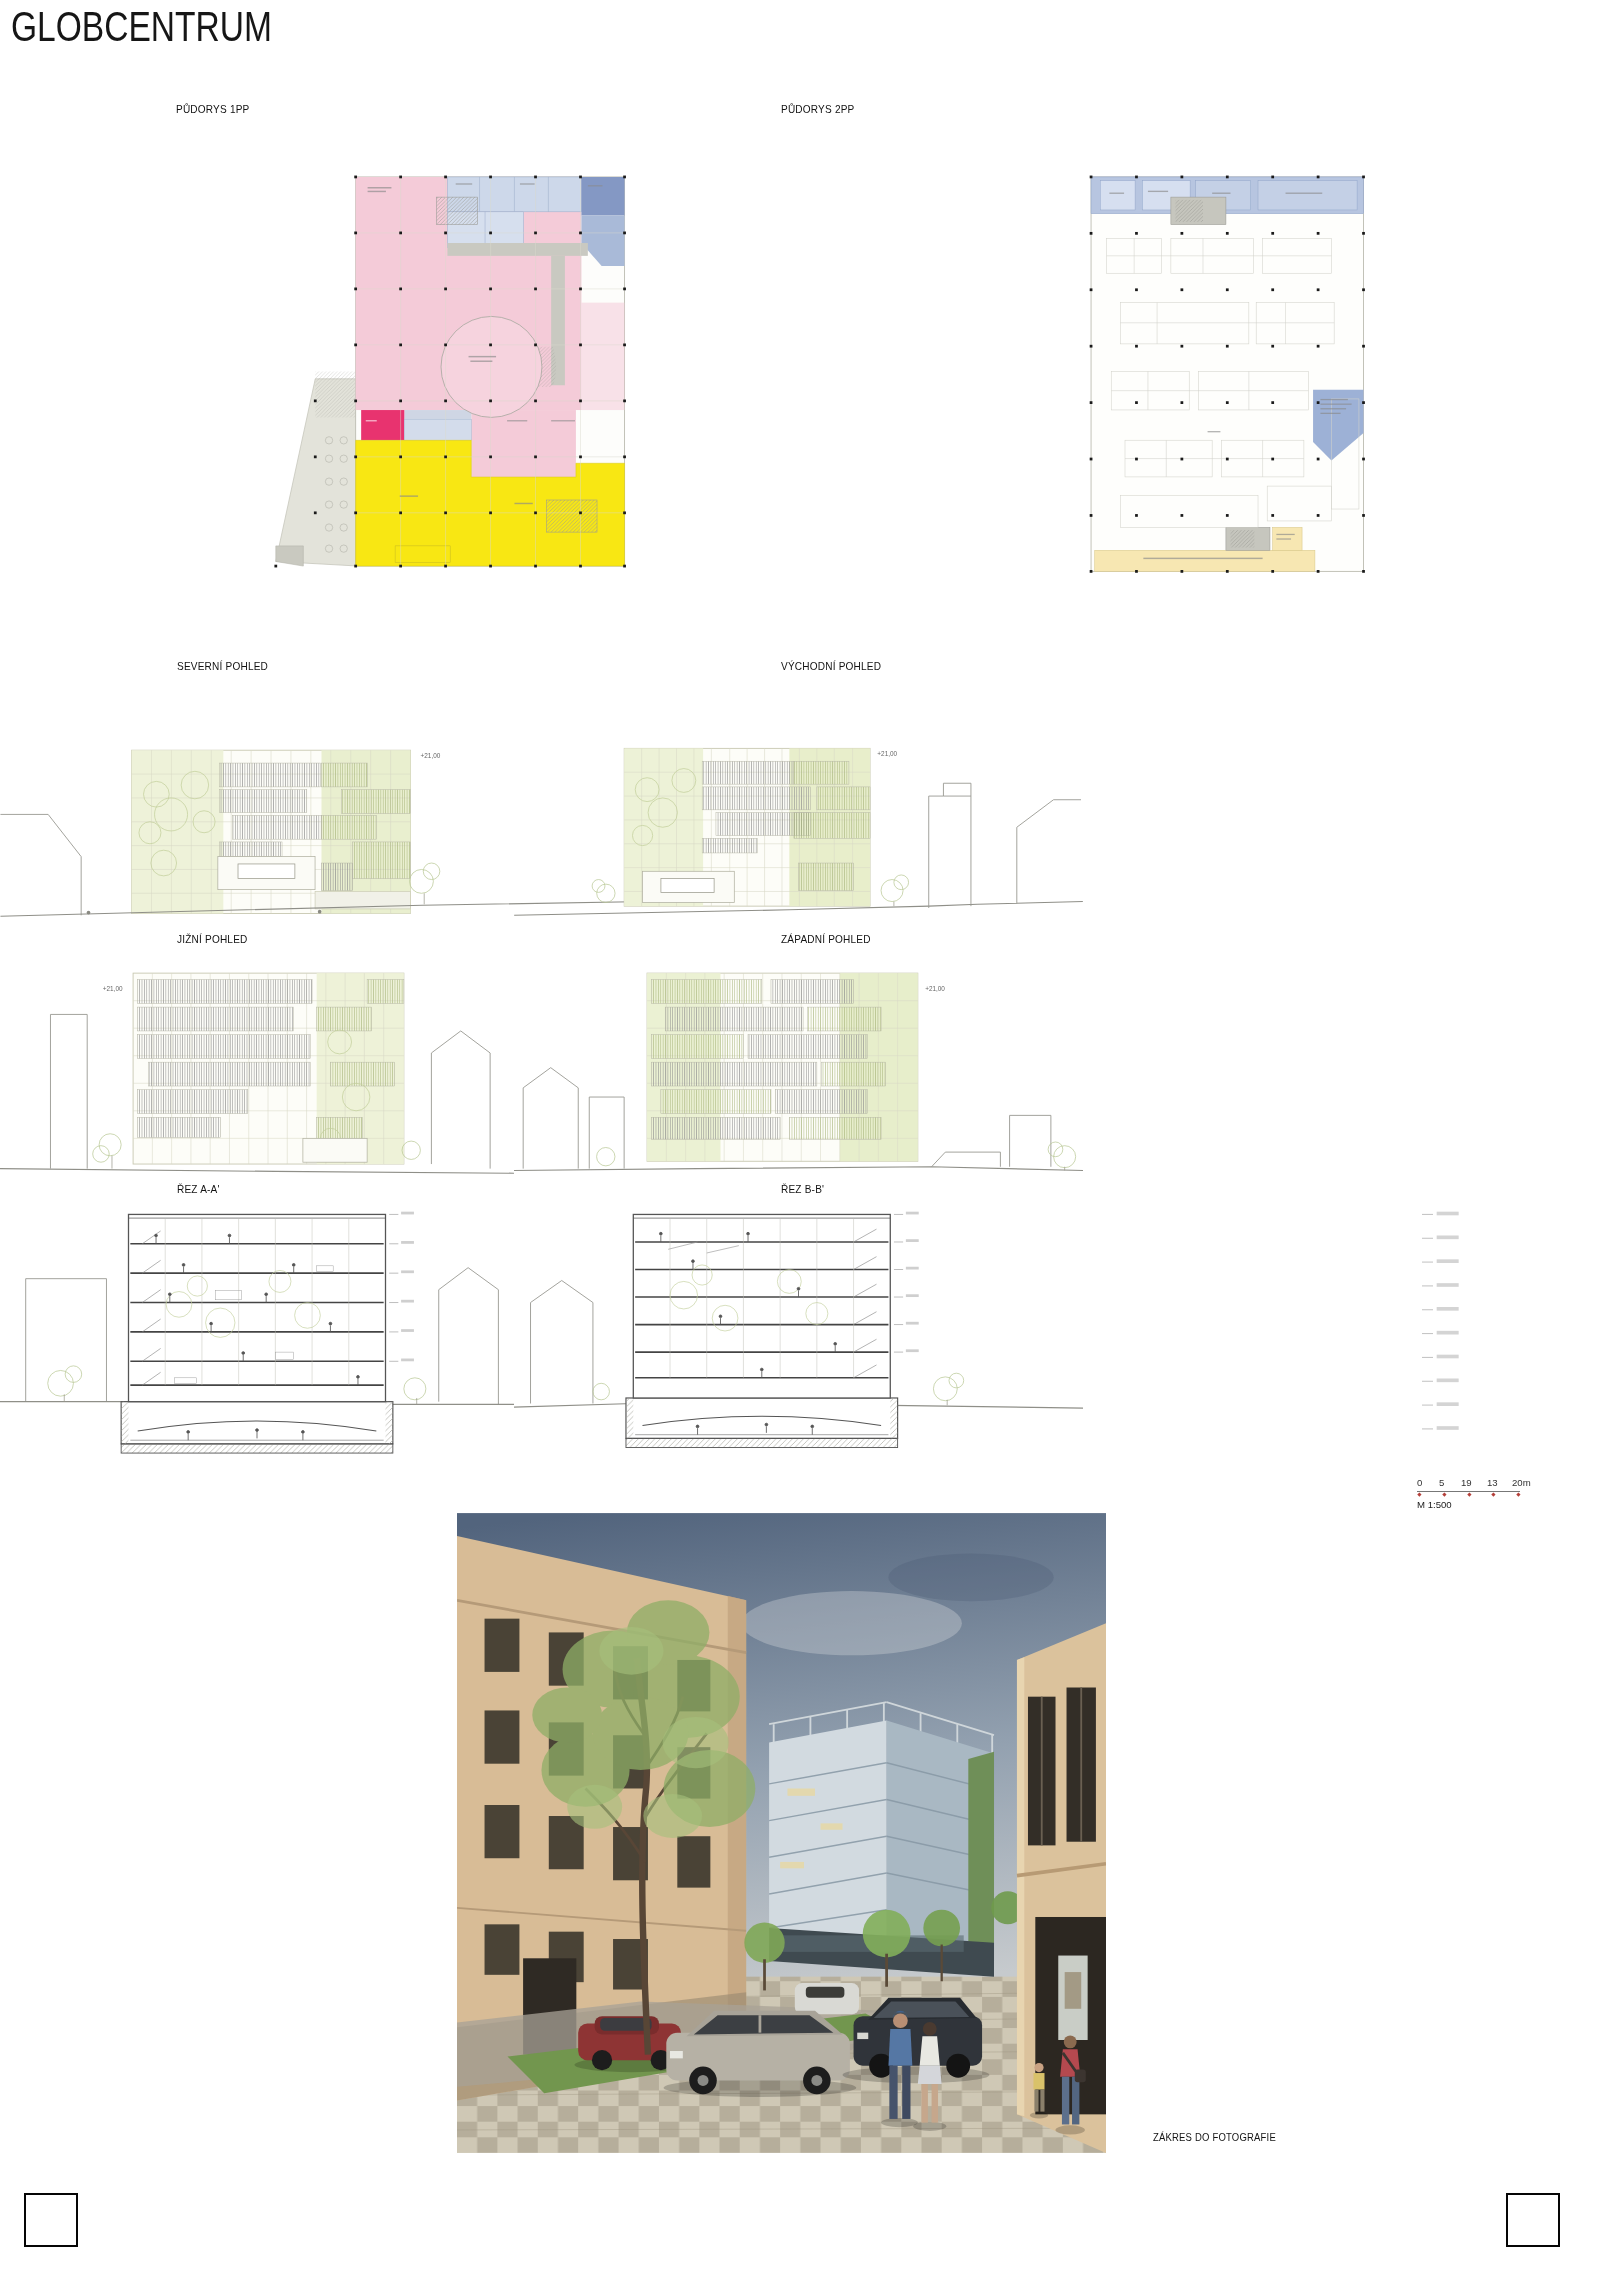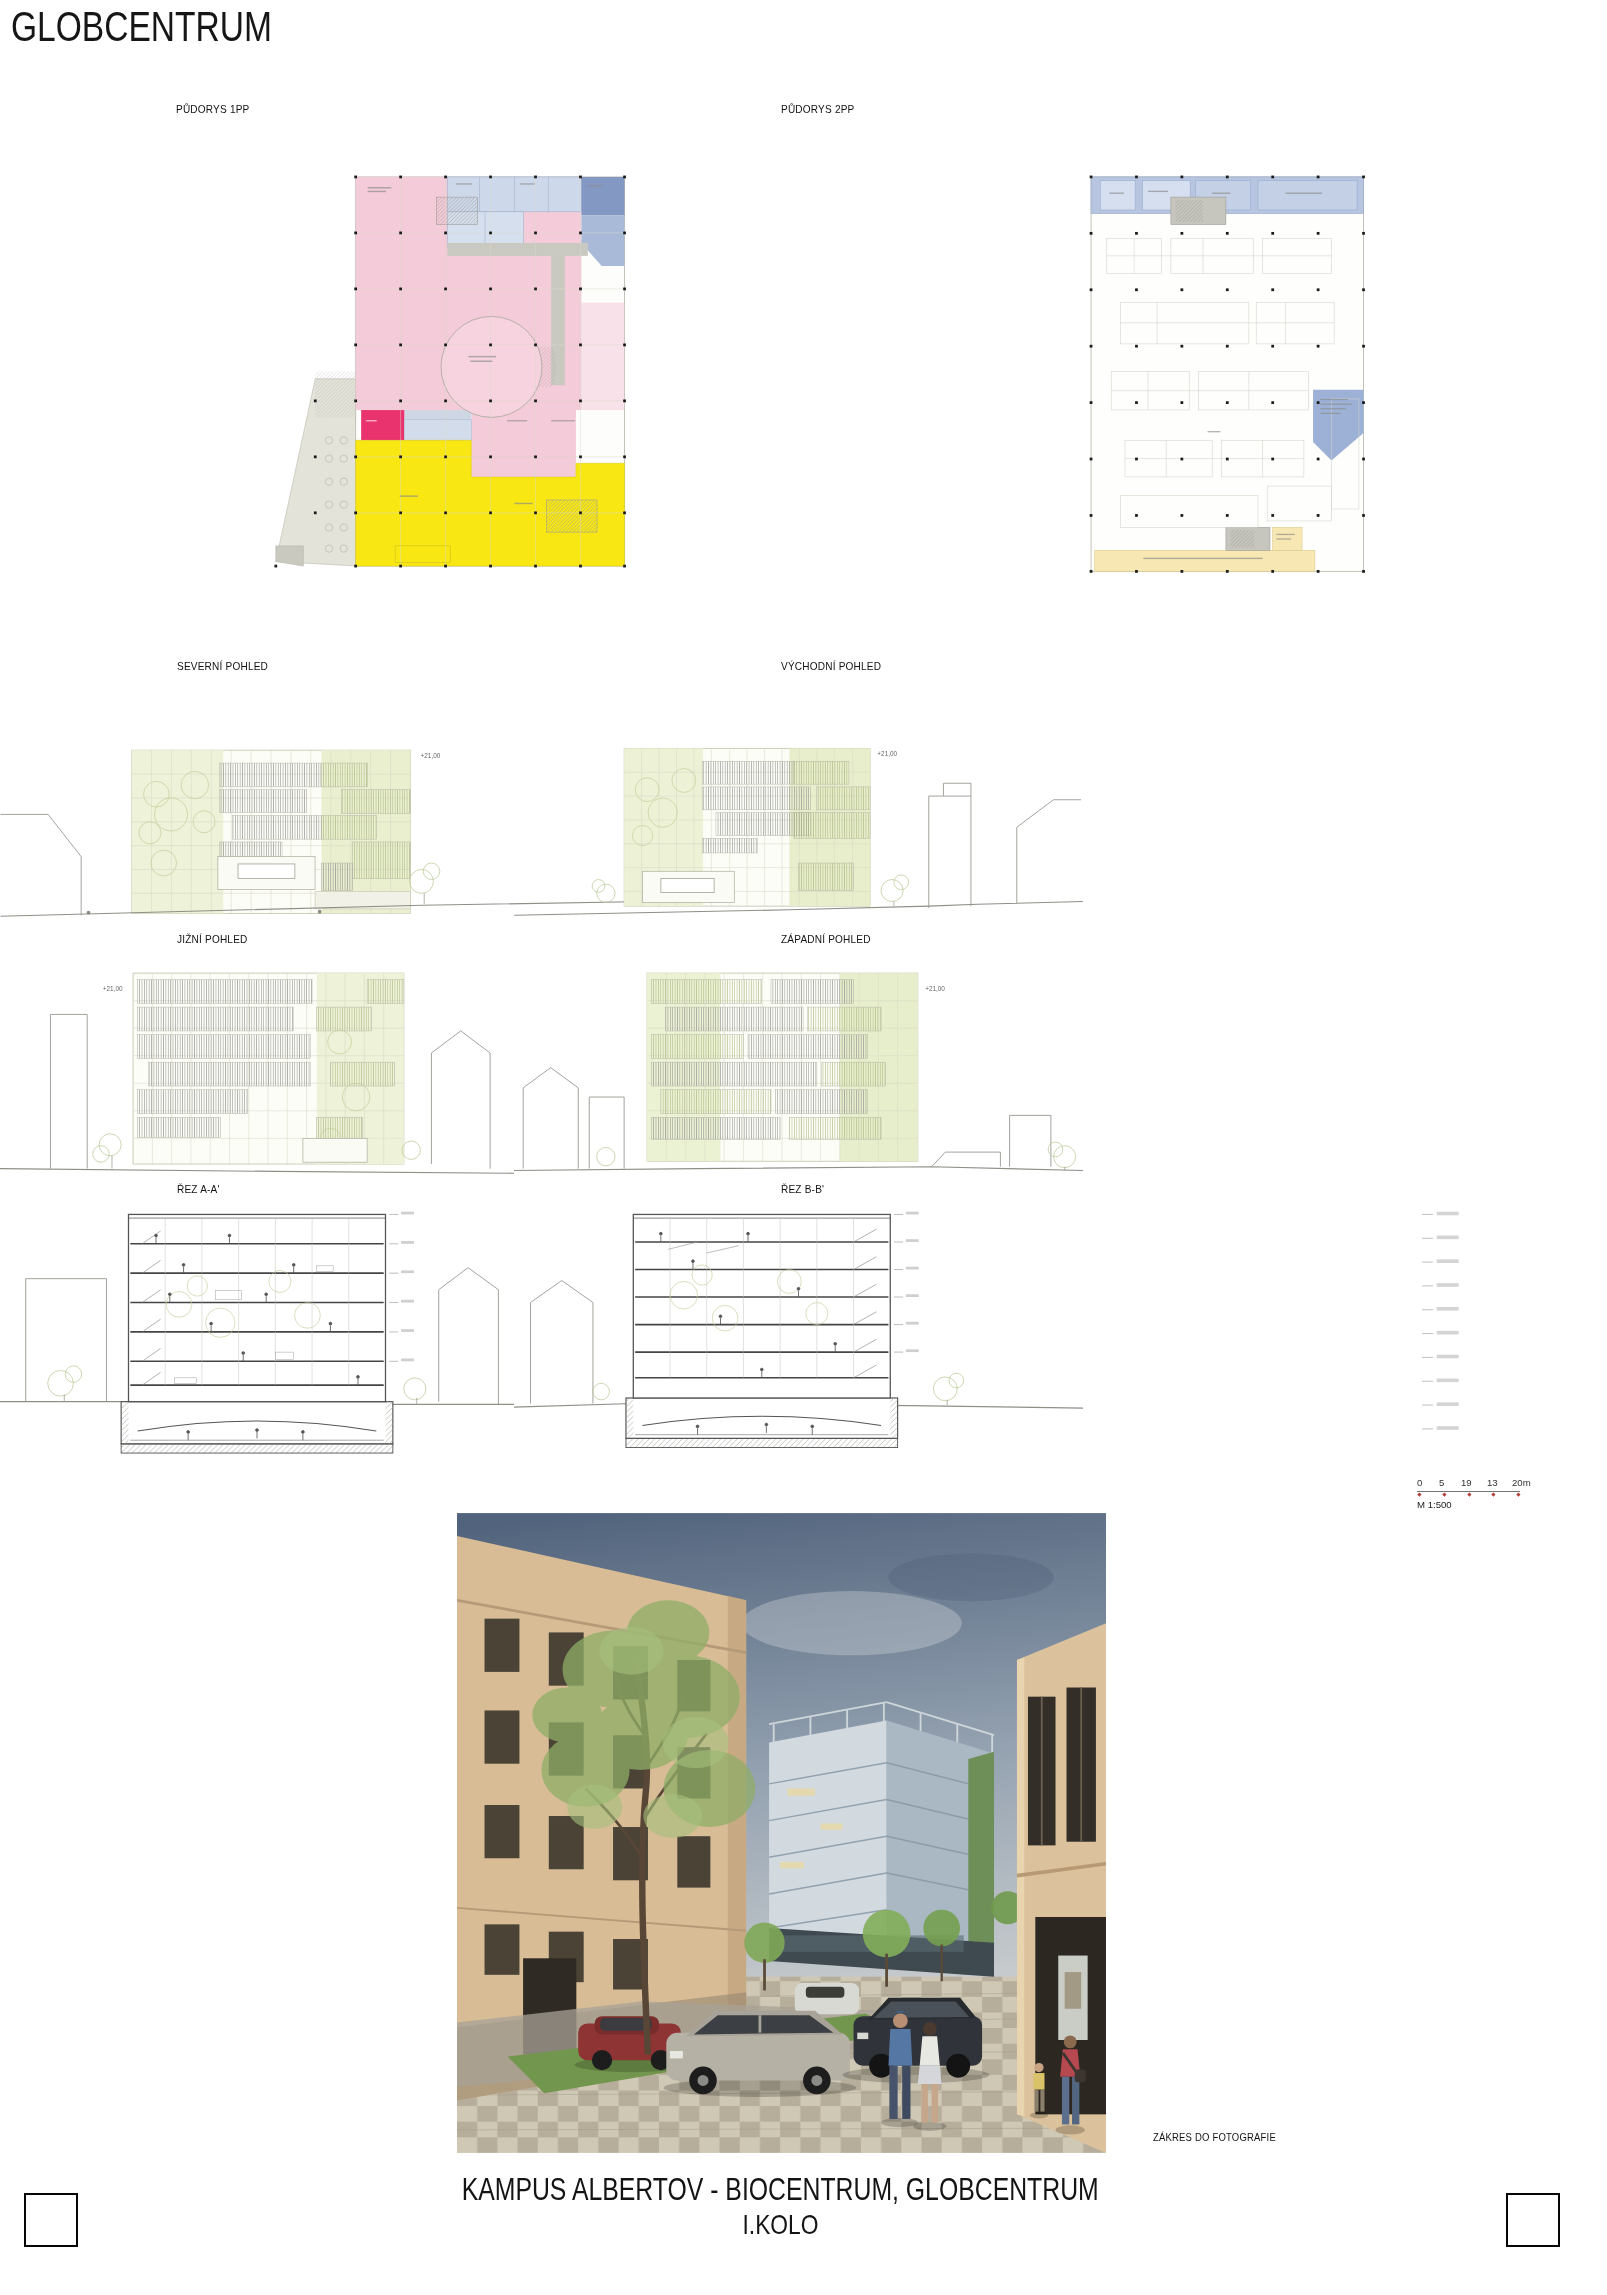--- a/index.html
+++ b/index.html
@@ -1124,22 +1124,18 @@
       </g>
       <g fill="#a6c07c" opacity="0.6">
         <ellipse cx="190" cy="150" rx="35" ry="26"></ellipse>
           <ellipse cx="260" cy="250" rx="36" ry="28"></ellipse>
         <ellipse cx="150" cy="320" rx="30" ry="24"></ellipse>
           <ellipse cx="235" cy="330" rx="32" ry="24"></ellipse>
       </g>
     </g>
   </svg>
 
-  <div class="footer">
-    <span class="l1">KAMPUS ALBERTOV - BIOCENTRUM, GLOBCENTRUM</span>
-    <span class="l2">I.KOLO</span>
-  </div>
 
   <div class="cornersq" style="left:24px;top:2193px;"></div>
   <div class="cornersq" style="left:1506px;top:2193px;"></div>
 
 </div>
 
 
 </body></html>

